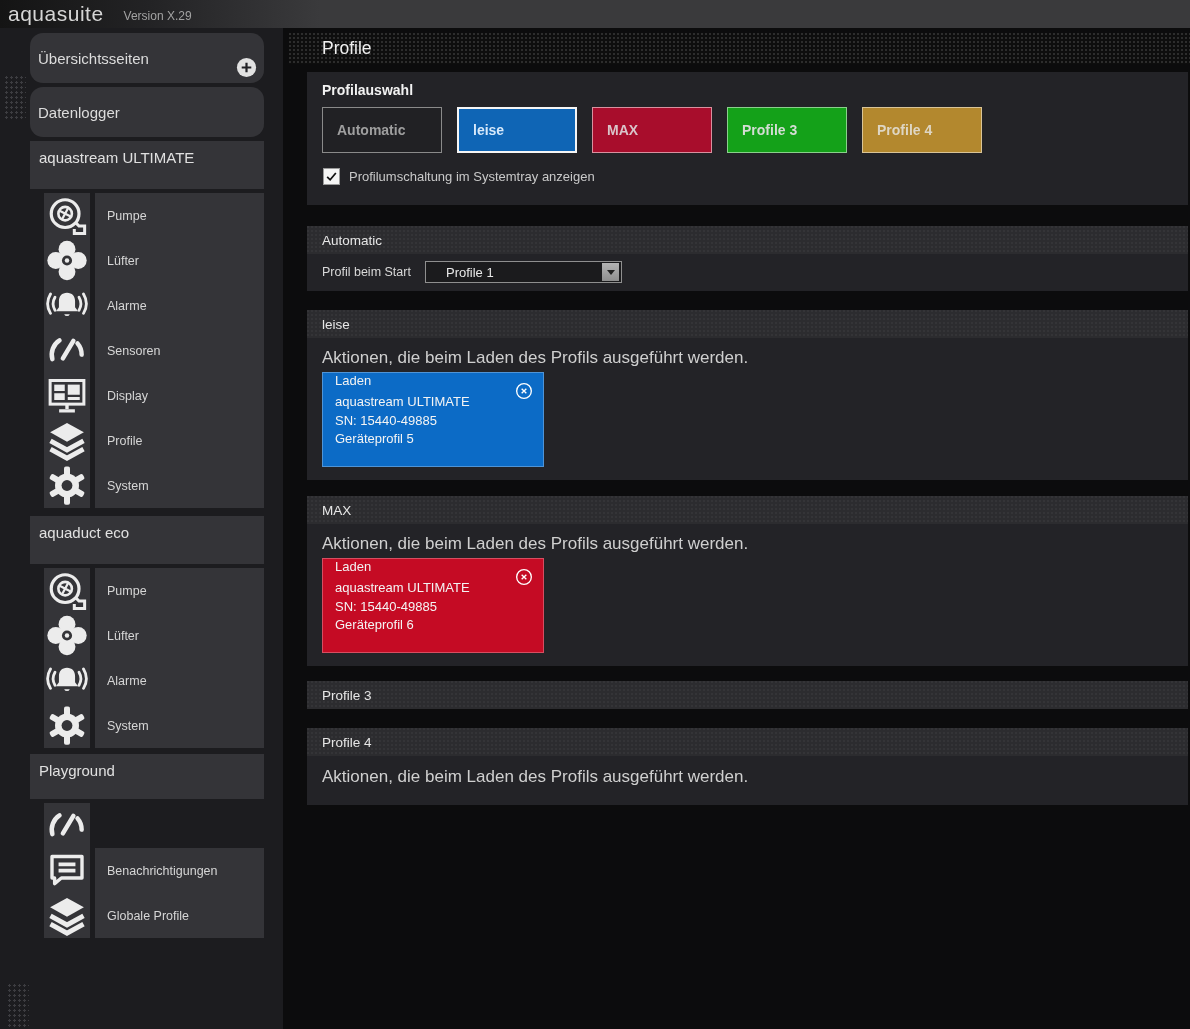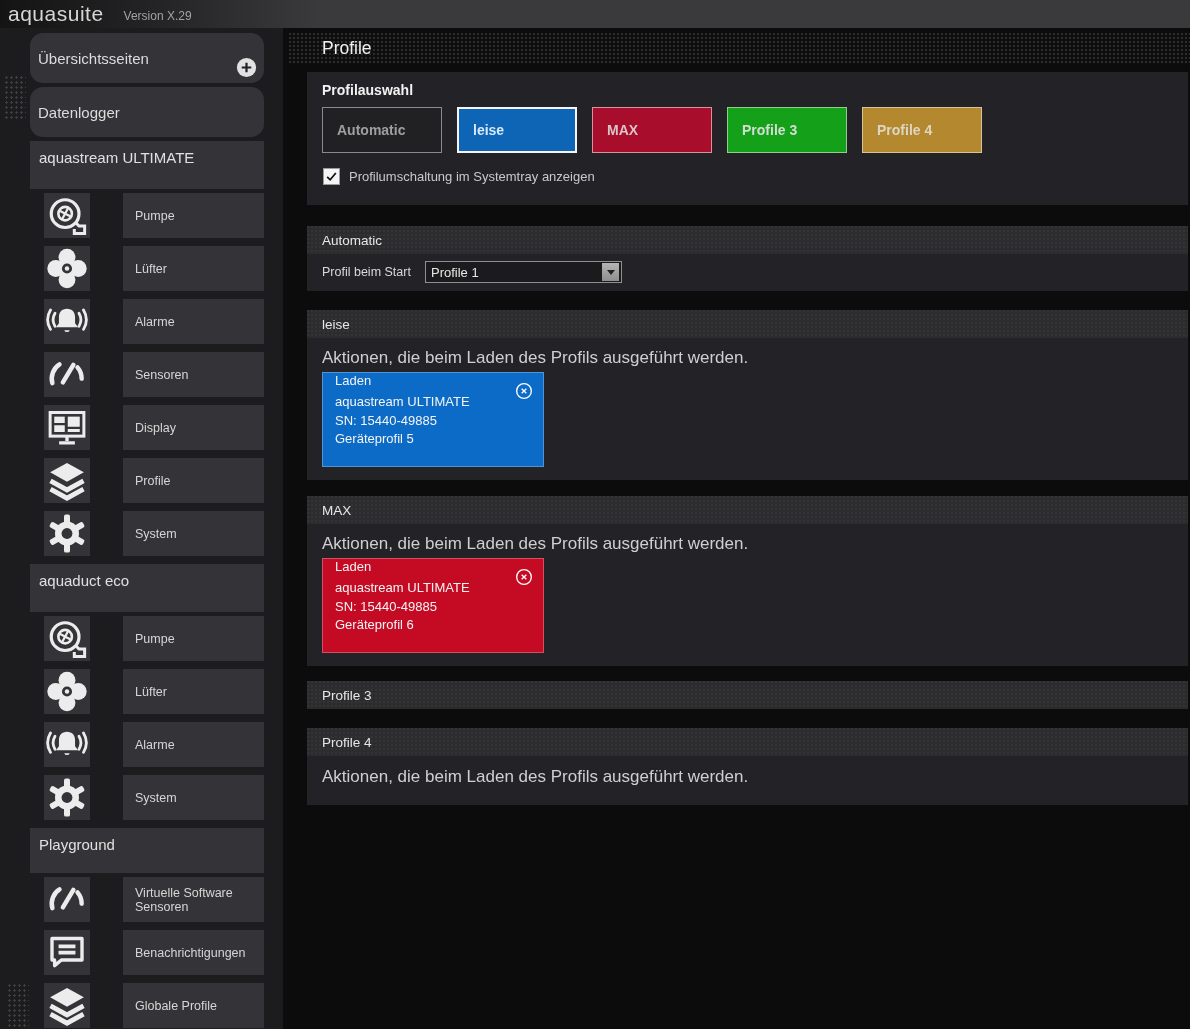--- a/index.html
+++ b/index.html
@@ -18,21 +18,21 @@
              background:#1c1c1f; overflow:hidden; }
   .side-stack { position:absolute; left:30px; top:5px; width:234px; }
   .side-item { height:50px; margin-bottom:4px; background:#343438; position:relative;
                display:flex; align-items:center; padding-left:8px; cursor:pointer;border-radius:13px; }
   .side-item-label { color:#dcdcdc; font-size:15px; }
   .add-btn { position:absolute; right:6px; bottom:4px; width:23px; height:23px;
              background:none; border:none; cursor:pointer; padding:0; }
   .side-group { height:48px; margin-bottom:4px; background:#343438;
                 padding:8px 0 0 9px; cursor:pointer; }
   .side-group-label { color:#e0e0e0; font-size:15px; }
-  .side-sub { display:flex; margin:0 0 8px 14px; height:45px;gap:28px; }
+  .side-sub { display:flex; margin:0 0 0 14px; height:45px; }
   .icon-box { width:46px; height:45px; background:#343438; flex:0 0 46px;
               display:flex; align-items:center; justify-content:center; margin-right:5px; }
   .icon-box svg { width:30px; height:30px; }
   .sub-label-box { flex:1; background:#343438; display:flex; align-items:center;
                    padding-left:12px; }
   .sub-label { color:#d6d6d6; font-size:12.5px; }
   .dot-cluster { position:absolute; width:22px;
                  background-image:radial-gradient(circle,#3d3d41 1px,transparent 1.35px);
                  background-size:5px 5px; }
   .dc-top { left:4px; top:47px; height:46px; }
@@ -68,21 +68,21 @@
   .section-header { height:28px; background-color:#2c2c2f;
                     background-image:radial-gradient(circle at 1px 1px,rgba(255,255,255,.04) 1px,transparent 1.3px);
                     background-size:4px 4px;
                     display:flex; align-items:center; cursor:pointer; }
   .section-header span { color:#e6e6e6; font-size:13.5px; margin-left:15px; }
   .section-body { background:#232327; }
   .body-startup { display:flex; align-items:center; padding:7px 15px 8px; }
   .field-label { color:#d9d9d9; font-size:12.5px; width:103px; }
   .dropdown { width:197px; height:22px; background:#1b1b1d; border:1px solid #8f8f8f;
               display:flex; align-items:center; position:relative; cursor:pointer; }
-  .dd-value { color:#e8e8e8; font-size:13px; margin-left:5px; }
+  .dd-value { color:#e8e8e8; font-size:13px; margin-left:20px; }
   .dd-arrow { position:absolute; right:2px; top:1px; width:17px; height:18px;
               background:linear-gradient(#b4b4b4,#8e8e8e);
               display:flex; align-items:center; justify-content:center; }
   .dd-arrow i { width:0; height:0; border-left:4px solid transparent;
                 border-right:4px solid transparent; border-top:5px solid #222; }
   .body-actions { padding:11px 15px 13px; }
   .desc { color:#cfcfcf; font-size:17px; line-height:17px; margin-bottom:6px; }
   .action-card { width:222px; height:95px; padding:0 12px; position:relative;
                  border:1px solid rgba(255,255,255,.28); cursor:pointer; }
   .card-action { color:#f2f2f2; font-size:13px; }
@@ -232,21 +232,21 @@
                 </g>
               </g>
               <circle cx="12" cy="12" r="2.9" fill="#343438"></circle>
             </svg>
           </span>
         </div>
         <div class="sub-label-box">
           <span class="sub-label">System</span>
         </div>
       </div>
-      <div class="side-group" style="margin-top: 1px; height: 48px;"><span class="side-group-label">aquaduct eco</span></div>
+      <div class="side-group" style="margin-top: 8px; height: 48px;"><span class="side-group-label">aquaduct eco</span></div>
       <div class="side-sub">
         <div class="icon-box">
           <span class="ic" style="display: block; width: 100%; height: 100%;">
             <svg viewBox="0 0 24 24" fill="none" stroke="#ececec" style="width: 100%; height: 100%; display: block;">
               <circle cx="11" cy="11" r="7.4" stroke-width="1.7"></circle>
               <circle cx="11" cy="11" r="3.6" stroke-width="1.4"></circle>
               <path d="M11 7.4v7.2M7.4 11h7.2" stroke-width="1.2" transform="rotate(28 11 11)"></path>
               <path d="M16.2 15.4l2.2 2.2h3v4h-5.5v-2.4" stroke-width="1.6"></path>
             </svg>
           </span>
@@ -317,23 +317,20 @@
       <div class="side-group" style="margin-top: 6px; height: 45px;"><span class="side-group-label">Playground</span></div>
       <div class="side-sub">
         <div class="icon-box">
           <span class="ic" style="display: block; width: 100%; height: 100%;">
             <svg viewBox="0 0 24 24" fill="none" stroke="#ececec" stroke-width="2.4" stroke-linecap="round" style="width: 100%; height: 100%; display: block;">
               <path d="M4.2 16.6A9 9 0 0 1 8 6.6"></path>
               <path d="M9.8 16.2L15.4 6.9"></path>
               <path d="M17.6 8.2a9 9 0 0 1 2.2 6"></path>
             </svg>
           </span>
-        </div>
-        <div class="sub-label-box">
-          <span class="sub-label">Virtuelle Software Sensoren</span>
         </div>
       </div>
       <div class="side-sub">
         <div class="icon-box">
           <span class="ic" style="display: block; width: 100%; height: 100%;">
             <svg viewBox="0 0 24 24" fill="none" stroke="#ececec" stroke-width="1.8" stroke-linejoin="round" style="width: 100%; height: 100%; display: block;">
               <path d="M4 4.5h16v11.5H9l-3.6 3v-3H4z"></path>
               <path d="M7.5 8.7h9M7.5 12h9" stroke-width="2"></path>
             </svg>
           </span>

